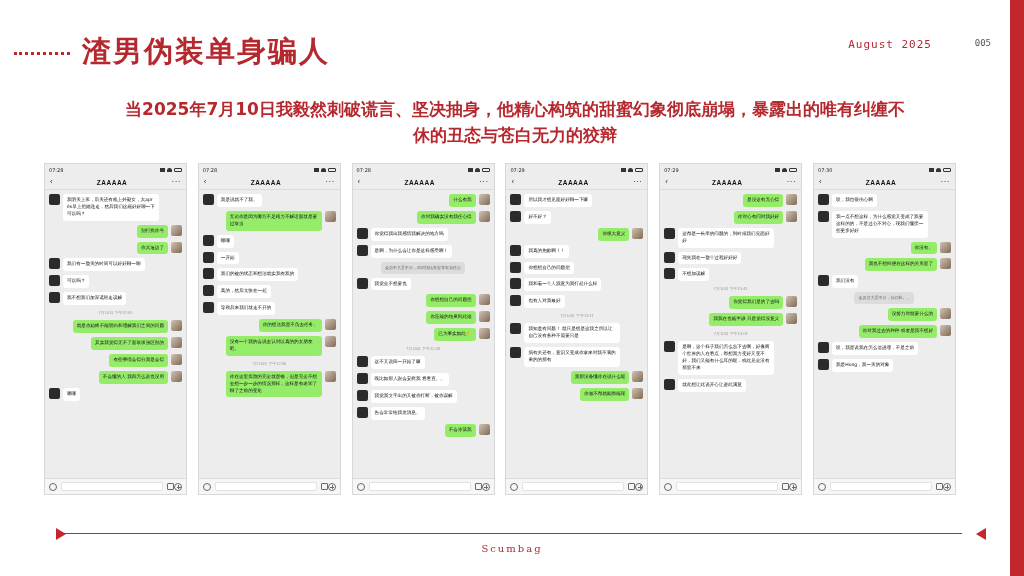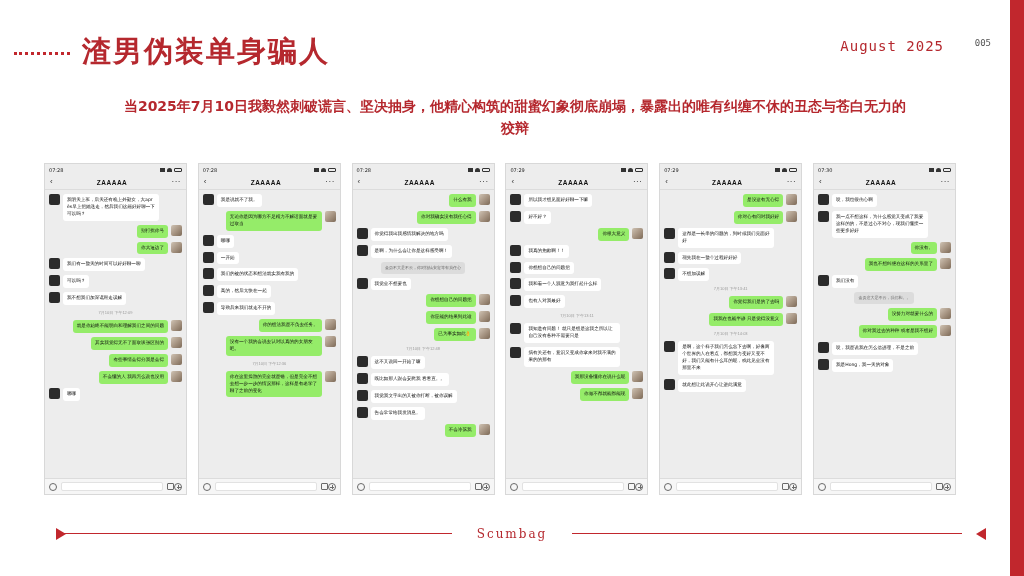--- a/index.html
+++ b/index.html
@@ -33,40 +33,40 @@
     position: absolute;
     left: 82px; top: 32px;
     font-size: 29px;
     font-weight: bold;
     color: #b5282e;
     letter-spacing: 2px;
     font-family: "DejaVu Sans", sans-serif;
   }
   .date {
     position: absolute;
-    right: 80px; top: 38px;
-    font-size: 14px;
+    right: 92px; top: 38px;
+    font-size: 11px;
     color: #b5282e;
     font-family: "DejaVu Sans Mono", monospace;
     letter-spacing: 1px;
   }
   .page-num {
     position: absolute;
     right: 33px; top: 38px;
     font-size: 9px;
     color: #555;
     font-family: "DejaVu Sans Mono", monospace;
   }
   
   .subtitle {
     position: absolute;
     left: 120px; top: 96px;
     width: 790px;
     text-align: center;
-    font-size: 14px;
+    font-size: 17px;
     font-weight: bold;
     line-height: 1.55;
     color: #b5282e;
     font-family: "DejaVu Sans", sans-serif;
   }
   
   .columns {
     position: absolute;
     left: 44px; top: 163px;
     width: 912px; height: 332px;
@@ -197,27 +197,27 @@
     width: 0; height: 0;
     border-top: 6px solid transparent;
     border-bottom: 6px solid transparent;
   }
   .tri-left { left: 56px; border-left: 10px solid #c1272d; }
   .tri-right { right: 38px; border-right: 10px solid #c1272d; }
   .footer-text {
     position: absolute;
     left: 0; right: 0; top: 527px;
     text-align: center;
-    font-size: 12px;
+    font-size: 10px;
     color: #b5282e;
     letter-spacing: 2px;
     font-family: "DejaVu Serif", serif;
     background: #fff;
     width: 120px;
-    margin: 0 auto;
+    margin: 16px auto;
   }
 </style>
 </head>
 <body>
 
 <div id="page">
 
   <div class="right-bar"></div>
 
   <div class="dotted-lead"></div>

